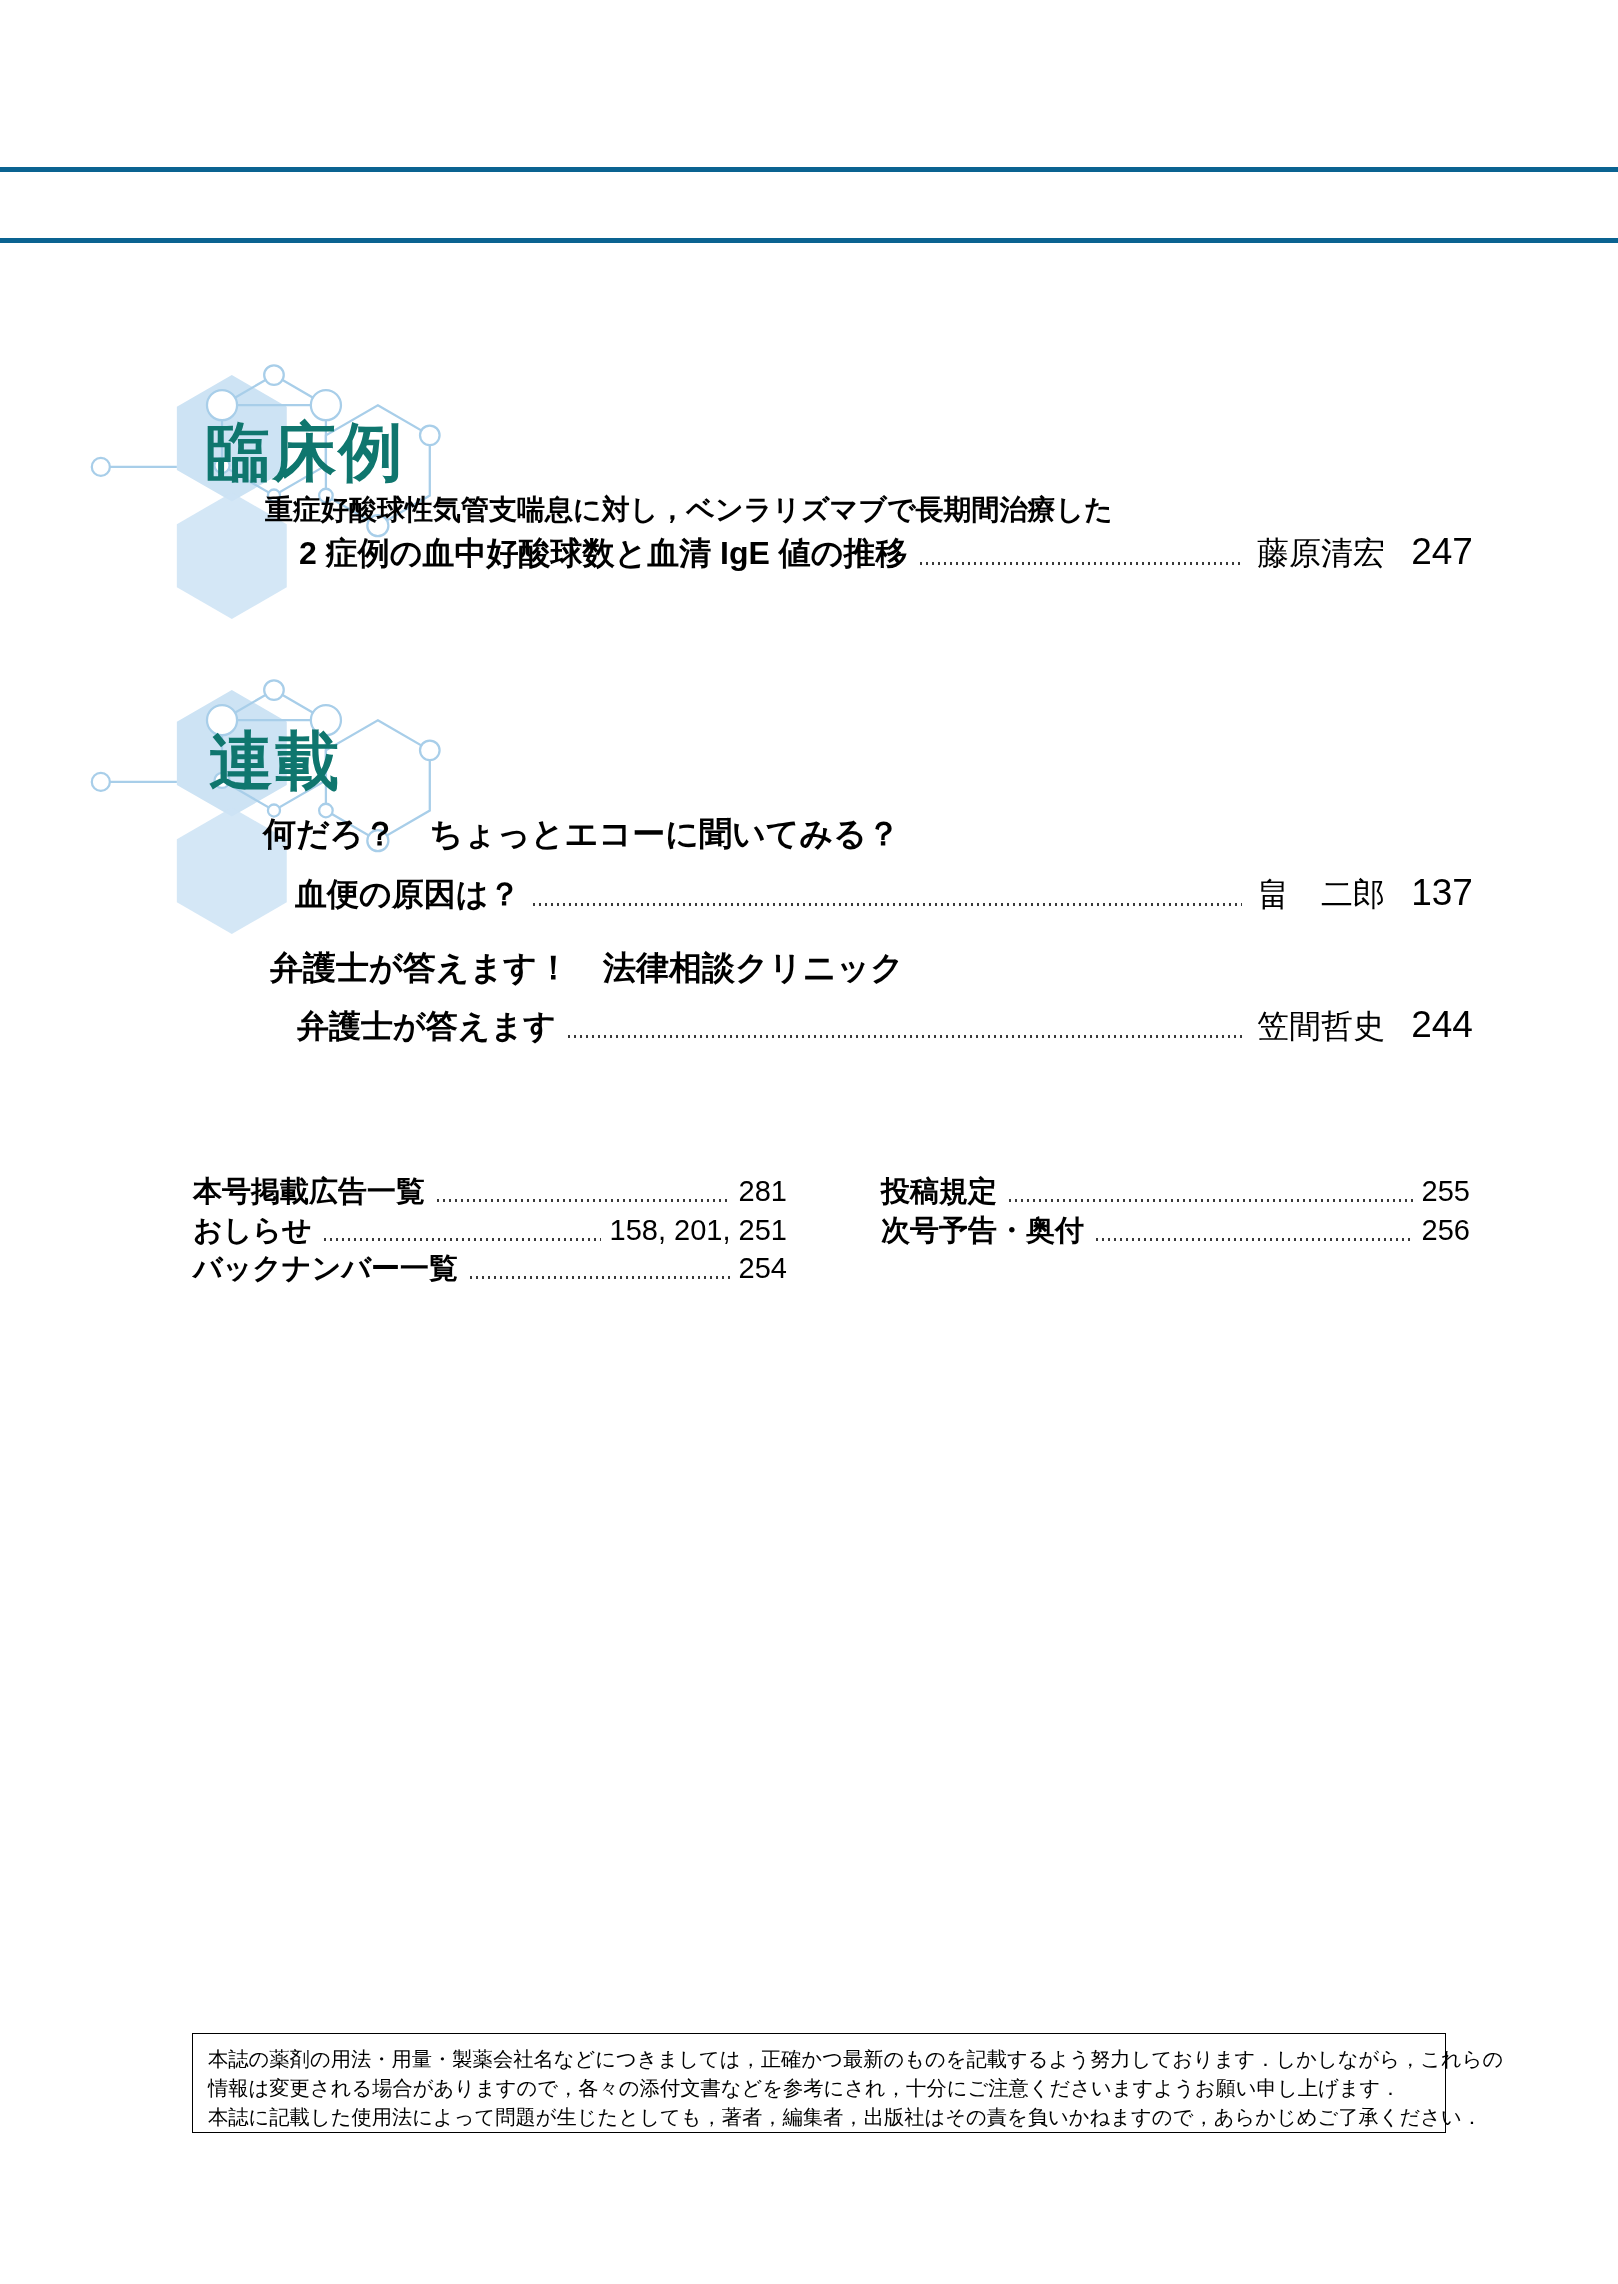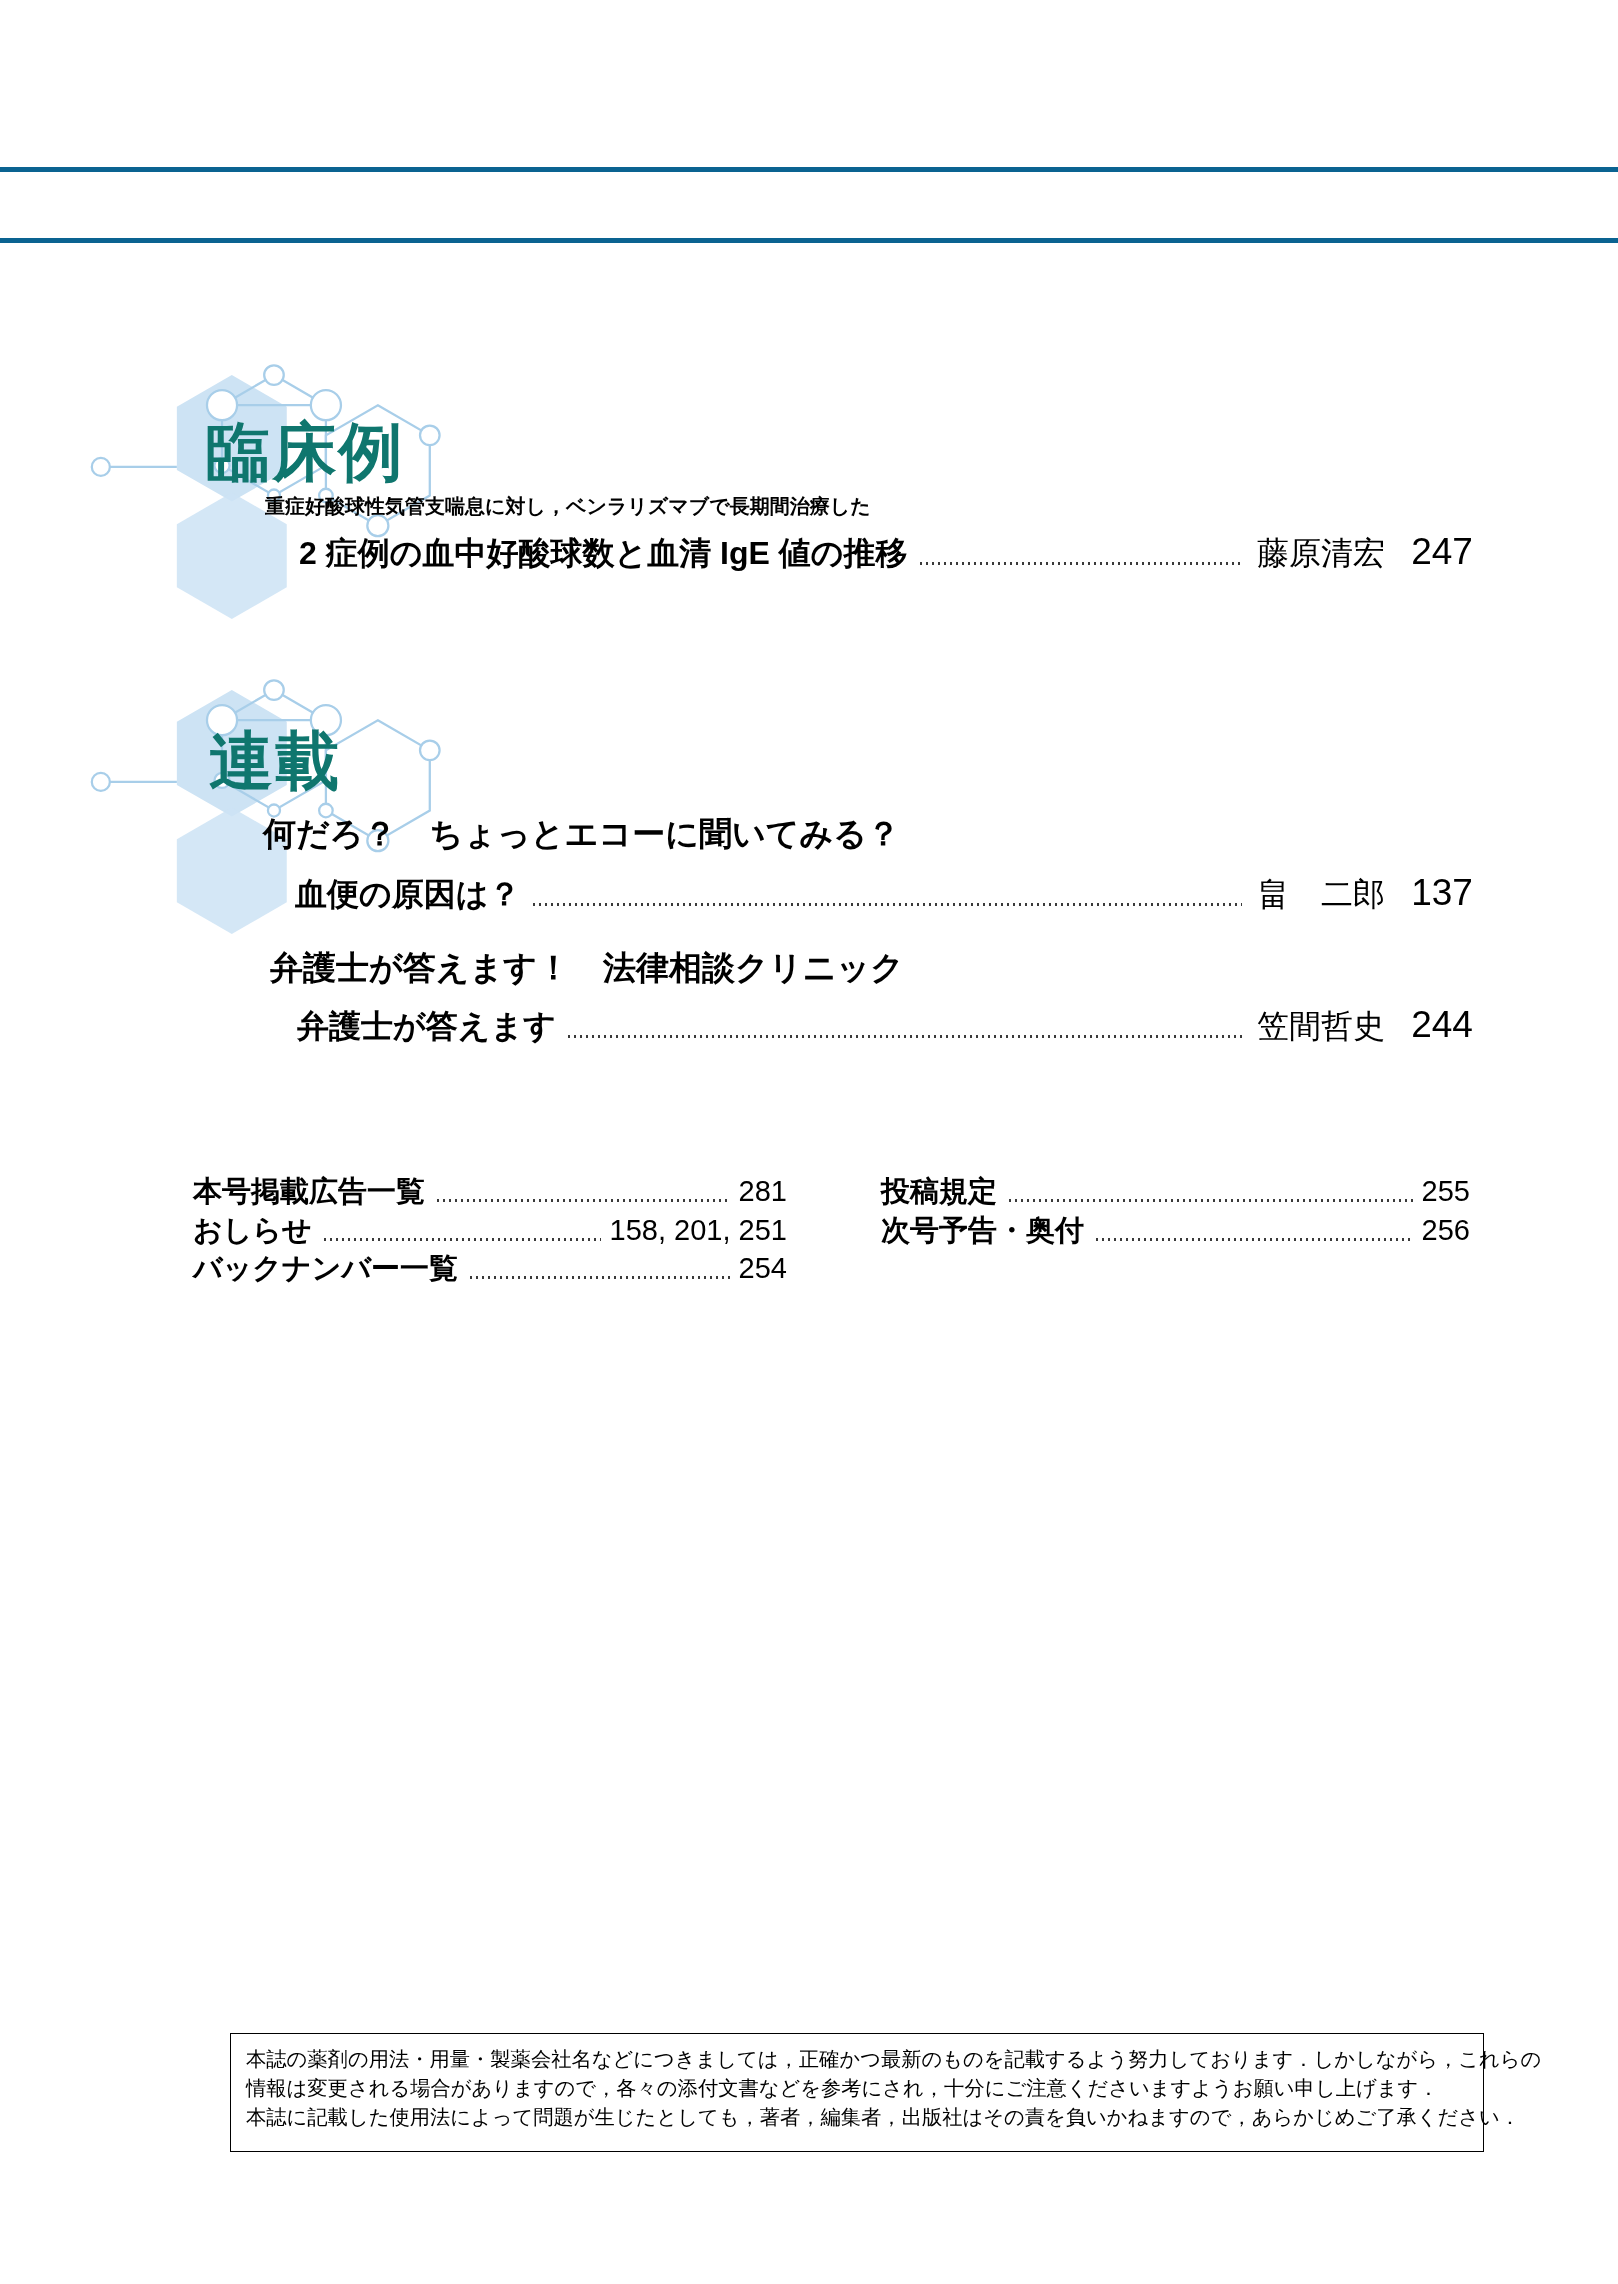--- a/index.html
+++ b/index.html
@@ -13,21 +13,21 @@
 
   .hexdeco{position:absolute;left:72px;width:422px;height:271px;}
   #hexdeco-clinical{top:354px;}
   #hexdeco-serial{top:669px;}
 
   .sec-heading{position:absolute;margin:0;font-size:64px;font-weight:800;line-height:1;
     color:#0f766e;letter-spacing:2.3px;white-space:nowrap;}
   #heading-clinical{left:206px;top:420px;}
   #heading-serial{left:209px;top:729px;}
 
-  .title-line{position:absolute;font-weight:700;font-size:20px;line-height:1;white-space:nowrap;}
+  .title-line{position:absolute;font-weight:700;font-size:28px;line-height:1;white-space:nowrap;}
   #title-a1{left:265px;top:496px;}
   #title-b1{left:263px;top:817px;font-size:33px;}
   #title-c1{left:270px;top:951px;font-size:33px;}
 
   .toc-row{position:absolute;display:flex;align-items:baseline;white-space:nowrap;line-height:1;}
   #row-a2{left:299px;top:533px;right:143px;}
   #row-b2{left:295px;top:874px;right:143px;}
   #row-c2{left:297px;top:1006px;right:143px;}
   .toc-row .t{font-weight:700;font-size:32px;}
   .toc-row .author{font-size:32px;margin-left:12px;}
@@ -39,23 +39,23 @@
   .misc-row{position:absolute;display:flex;align-items:baseline;font-size:29px;white-space:nowrap;line-height:1;}
   .misc-row .lbl{font-weight:600;}
   .misc-row .pgs{margin-left:6px;}
   #misc-l-0{left:193px;top:1177px;right:831px;}
   #misc-l-1{left:193px;top:1216px;right:831px;align-items:flex-end;}
   #misc-l-2{left:193px;top:1254px;right:831px;justify-content:center;}
   #misc-r-0{left:881px;top:1177px;right:148px;}
   #misc-r-1{left:881px;top:1216px;right:148px;}
   .misc-row .leader{margin-bottom:4.5px;}
 
-  .disclaimer{position:absolute;left:192px;top:2033px;width:1254px;height:119px;
+  .disclaimer{position:absolute;left:192px;top:2033px;width:1254px;height:100px;
     box-sizing:border-box;border:1.5px solid #000;padding:11.3px 13.6px 0 15px;
-    font-family:"Liberation Serif","DejaVu Serif",serif;font-size:20.3px;line-height:29px;margin-left:38px;}
+    font-family:"Liberation Serif","DejaVu Serif",serif;font-size:20.3px;line-height:29px;}
   .disclaimer p{margin:0;white-space:nowrap;}
 </style>
 </head>
 <body>
 
 <div class="page">
 
   <div class="rule" id="rule1"></div>
   <div class="rule" id="rule2"></div>
 

